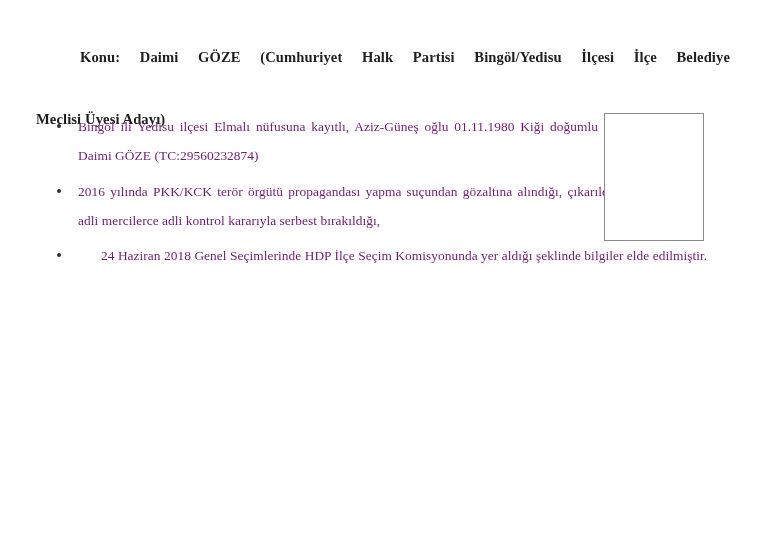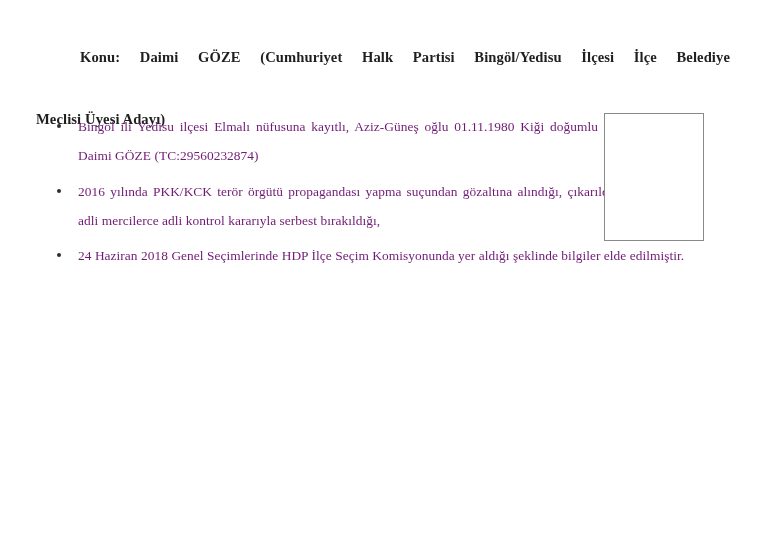--- a/index.html
+++ b/index.html
@@ -87,21 +87,21 @@
     height: 4px;
     background: #2e2e2e;
     border-radius: 50%;
   }
   .bullet-text {
     display: block;
   }
   
   .bullet-item.w-narrow .bullet-text { width: 520px; }
   .bullet-item.w-mid    .bullet-text { width: 545px; }
-  .bullet-item.w-wide   .bullet-text { width: 660px; }
+  .bullet-item.w-wide   .bullet-text { width: 660px; margin-left: 23px; }
 
   
   .photo-box {
     position: absolute;
     left: 604px;
     top: 113px;
     width: 100px;
     height: 128px;
     border: 1.6px solid #8a8a8a;
     background: #ffffff;

